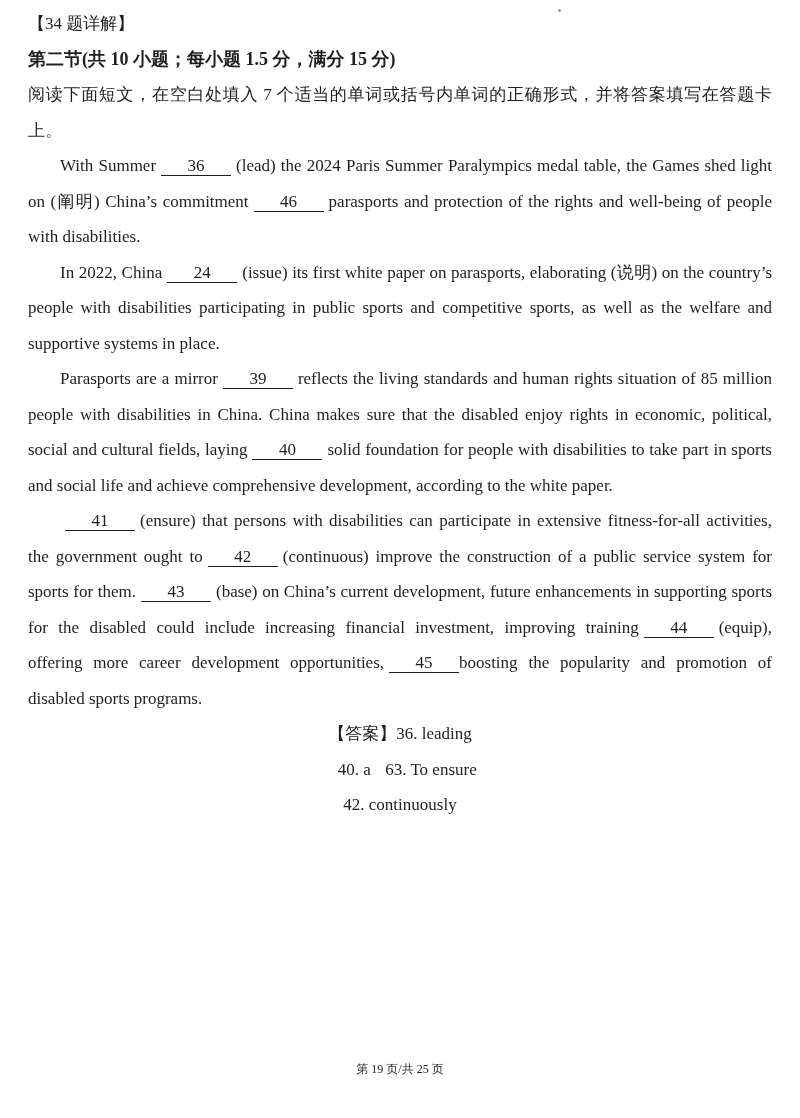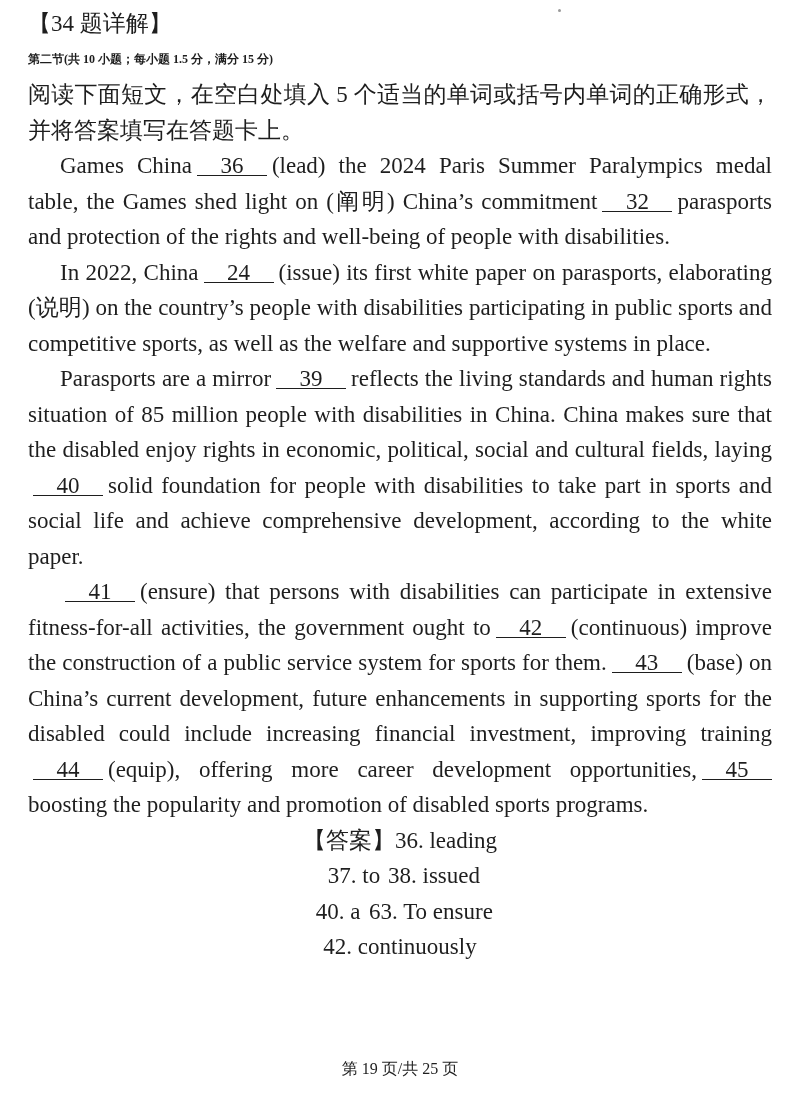--- a/index.html
+++ b/index.html
@@ -15,28 +15,28 @@
     font-family: "Liberation Serif", "DejaVu Serif", serif;
     color: #1e1e1e;
   }
   .page {
     position: relative;
     width: 744px;
     padding: 6px 28px 0 28px;
   }
   p {
     margin: 0;
-    font-size: 23px;
+    font-size: 17px;
     line-height: 35.5px;
     text-align: justify;
   }
   p.no-justify { text-align: center; }
   .section-heading {
     font-weight: bold;
-    font-size: 12px;
+    font-size: 18px;
   }
   .cloze { text-indent: 32px; }
   .blank {
     display: inline-block;
     min-width: 62px;
     padding: 0 4px;
     margin: 0 5px;
     border-bottom: 1.6px solid #1e1e1e;
     text-align: center;
     text-indent: 0;
@@ -45,21 +45,21 @@
   .blank.tight { margin-right: 0; }
   .acol { display: inline-block; }
   .w68  { min-width: 68px; }
   .w62  { min-width: 62px; }
   .footer {
     position: absolute;
     top: 1058px;
     left: 0;
     width: 800px;
     text-align: center;
-    font-size: 16px;
+    font-size: 12px;
     line-height: 22px;
     color: #1e1e1e;
   }
   .speck {
     position: absolute;
     left: 558px;
     top: 9px;
     width: 3px;
     height: 3px;
     border-radius: 50%;
@@ -70,30 +70,29 @@
 <body>
 
 <div class="speck"></div>
 
 <div class="page">
 
   <p>【34 题详解】</p>
 
 
   <p class="section-heading">第二节(共 10 小题；每小题 1.5 分，满分 15 分)</p>
-  <p>阅读下面短文，在空白处填入 5 个适当的单词或括号内单词的正确形式，并将答案填写在答题卡上。</p>
+  <p>阅读下面短文，在空白处填入 7 个适当的单词或括号内单词的正确形式，并将答案填写在答题卡上。</p>
 
-  <p class="cloze"><span>Games China</span><span class="blank">36</span><span>(lead) the 2024 Paris Summer Paralympics medal table, the Games shed light on (阐明) China’s commitment</span><span class="blank">32</span><span>parasports and protection of the rights and well-being of people with disabilities.</span></p>
+  <p class="cloze"><span>With Summer</span><span class="blank">36</span><span>(lead) the 2024 Paris Summer Paralympics medal table, the Games shed light on (阐明) China’s commitment</span><span class="blank">46</span><span>parasports and protection of the rights and well-being of people with disabilities.</span></p>
 
   <p class="cloze"><span>In 2022, China</span><span class="blank">24</span><span>(issue) its first white paper on parasports, elaborating (说明) on the country’s people with disabilities participating in public sports and competitive sports, as well as the welfare and supportive systems in place.</span></p>
 
   <p class="cloze"><span>Parasports are a mirror</span><span class="blank">39</span><span>reflects the living standards and human rights situation of 85 million people with disabilities in China. China makes sure that the disabled enjoy rights in economic, political, social and cultural fields, laying</span><span class="blank">40</span><span>solid foundation for people with disabilities to take part in sports and social life and achieve comprehensive development, according to the white paper.</span></p>
 
   <p class="cloze"><span class="blank">41</span><span>(ensure) that persons with disabilities can participate in extensive fitness-for-all activities, the government ought to</span><span class="blank">42</span><span>(continuous) improve the construction of a public service system for sports for them.</span><span class="blank">43</span><span>(base) on China’s current development, future enhancements in supporting sports for the disabled could include increasing financial investment, improving training</span><span class="blank">44</span><span>(equip), offering more career development opportunities,</span><span class="blank tight">45</span><span>boosting the popularity and promotion of disabled sports programs.</span></p>
 
   <p class="no-justify"><span>【答案】</span><span>36. leading</span></p>
-  <p class="no-justify"><span class="acol w68">37. to</span><span>38. issued</span></p>
   <p class="no-justify"><span class="acol w62">40. a</span><span>63. To ensure</span></p>
   <p class="no-justify"><span>42. continuously</span></p>
 
 </div>
 
 <div class="footer">第 19 页/共 25 页</div>
 
 </body></html>

